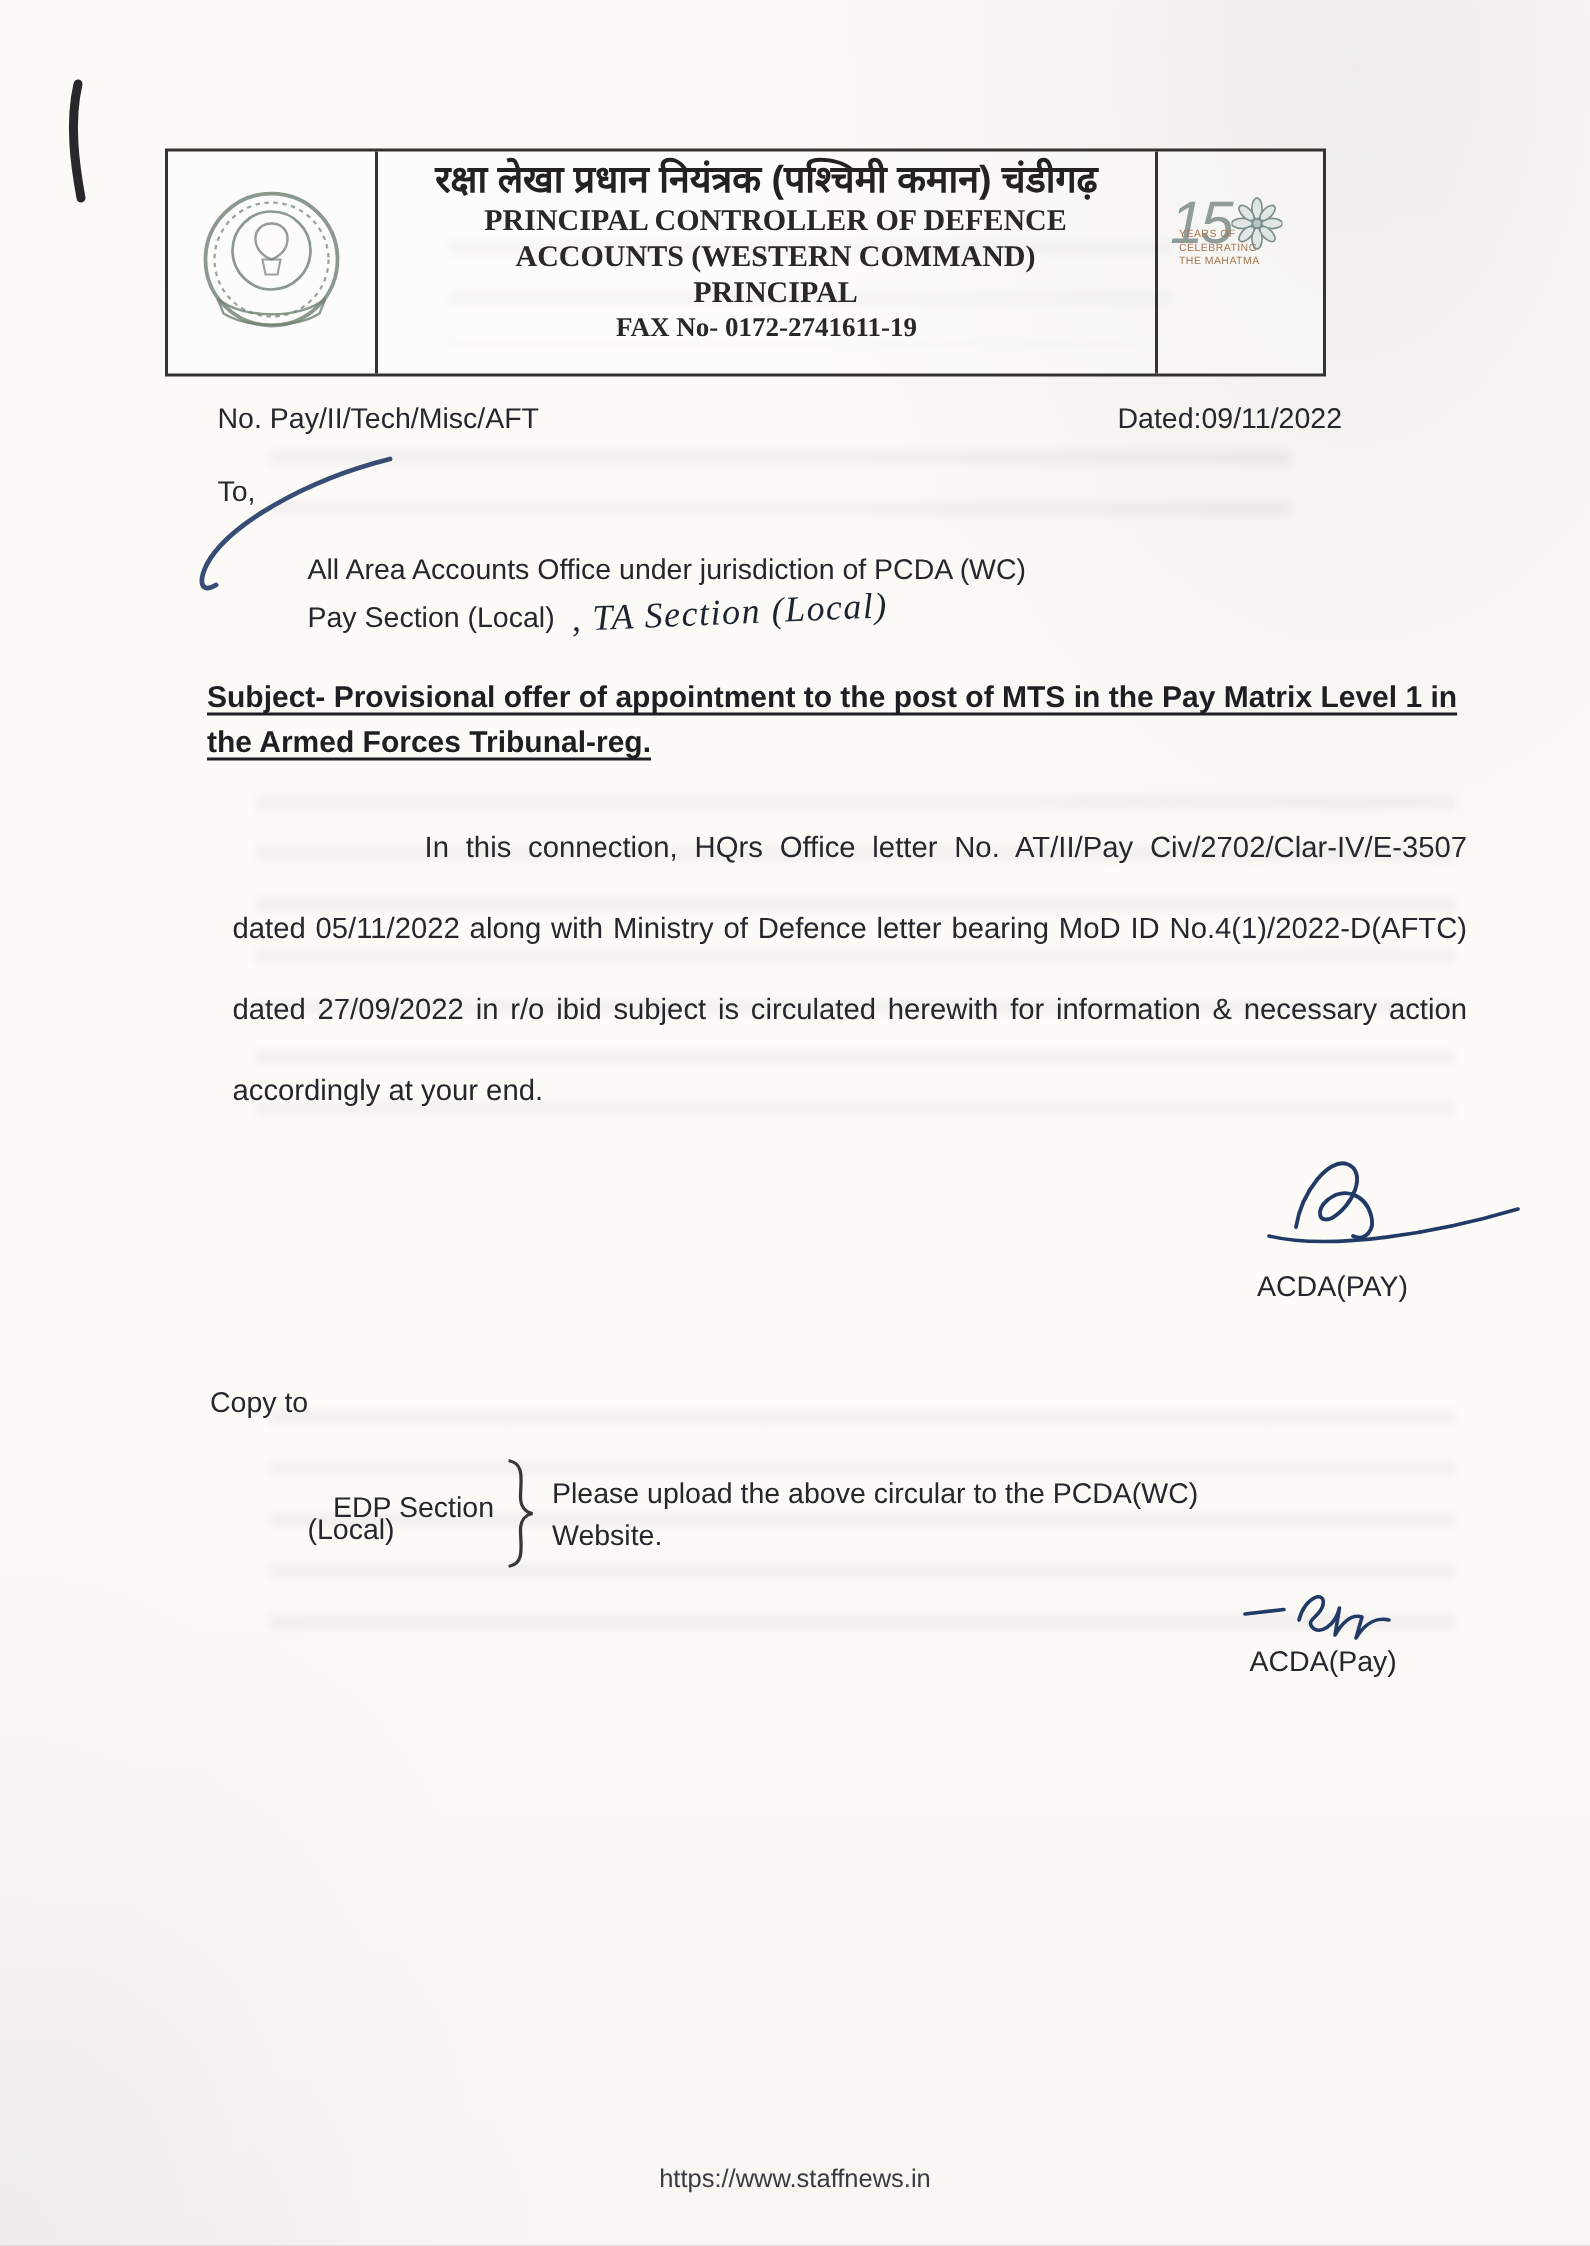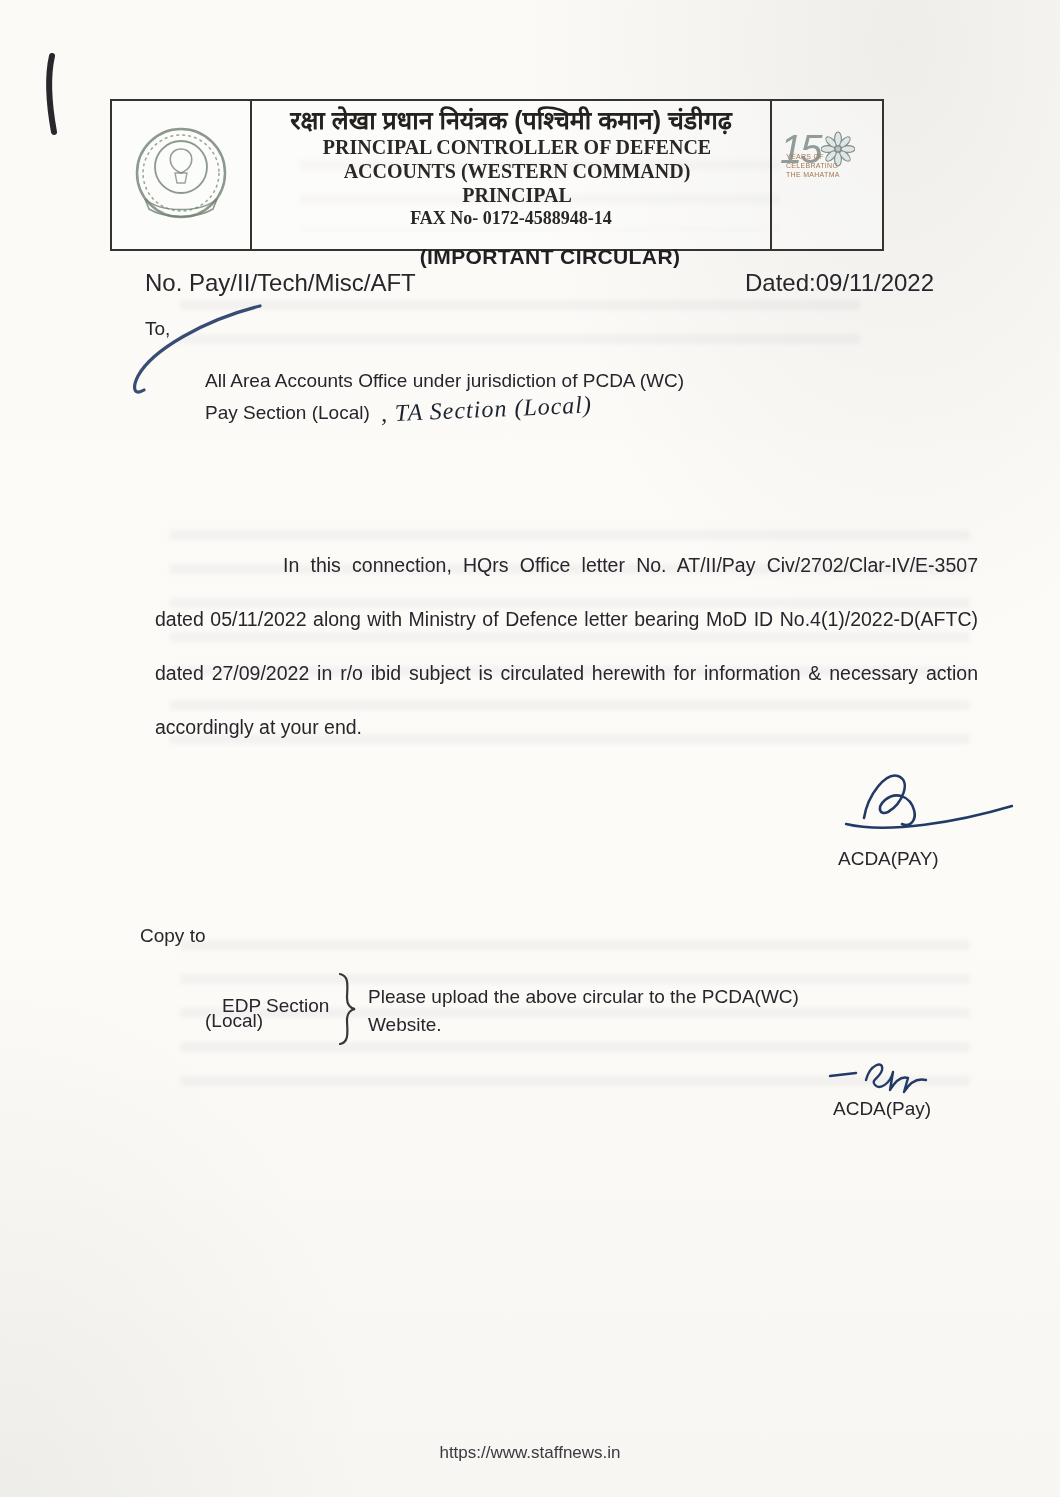--- a/index.html
+++ b/index.html
@@ -40,21 +40,21 @@
   .hindi-title{font-size:25px;font-weight:700;color:#23221f;line-height:1.15;margin-top:2px;}
   .org-line{font-family:"Liberation Serif", serif;font-weight:700;font-size:20px;line-height:1.2;color:#2a2824;padding-left:12px;}
   .fax-line{font-family:"Liberation Serif", serif;font-weight:700;font-size:18px;margin-top:1px;color:#2a2824;}
 
   .logo150{position:absolute;left:8px;top:28px;display:flex;align-items:flex-start;}
   .logo150-num{font-size:40px;font-weight:400;color:#8f9c9a;letter-spacing:-2px;line-height:1;font-style:italic;}
   .logo150-caption{position:absolute;left:14px;top:52px;font-size:7px;line-height:1.25;color:#a6764f;letter-spacing:.3px;}
 
   .important-circular{left:250px;top:245px;width:600px;text-align:center;font-size:21px;font-weight:700;letter-spacing:.4px;color:#1f1f24;}
 
-  .ref-row{left:145px;top:269px;width:795px;height:26px;font-size:24px;text-align:right;}
+  .ref-row{left:145px;top:269px;width:795px;height:26px;font-size:19px;text-align:right;}
   .ref-no{position:absolute;left:0;top:0;}
   .ref-date{position:absolute;left:600px;top:0;}
 
   .to-label{left:145px;top:318px;font-size:19px;}
 
   .addr1{left:205px;top:370px;font-size:19px;}
   .addr2{left:205px;top:398px;font-size:19px;white-space:nowrap;}
   .handwritten{
     display:inline-block;
     font-family:"Liberation Serif", serif;
@@ -120,21 +120,21 @@
         <path class="seal" d="M40,34 C44,26 56,26 60,34 C62,40 60,48 50,52 C40,48 38,40 40,34 Z" stroke-width="1.6" opacity="0.75"></path>
         <path class="seal" d="M44,52 L56,52 L54,62 L46,62 Z" stroke-width="1.4" opacity="0.7"></path>
         <path class="seal" d="M14,78 C30,92 70,92 86,78 L82,88 C66,98 34,98 18,88 Z" stroke-width="1.6" opacity="0.8"></path>
       </svg>
     </div>
     <div class="text-cell">
       <div class="hindi-title">रक्षा लेखा प्रधान नियंत्रक (पश्चिमी कमान) चंडीगढ़</div>
       <div class="org-line">PRINCIPAL CONTROLLER OF DEFENCE</div>
       <div class="org-line">ACCOUNTS (WESTERN COMMAND)</div>
       <div class="org-line">PRINCIPAL</div>
-      <div class="fax-line">FAX No- 0172-4588948-14</div>
+      <div class="fax-line">FAX No- 0172-2741611-19</div>
     </div>
     <div class="logo-cell">
       <div class="logo150">
         <span class="logo150-num">15</span>
         <svg width="34" height="36" viewBox="0 0 34 36" style="margin-top:2px;">
           <g stroke="#7c8d8b" fill="#dfe6e3" stroke-width="1.1">
             <ellipse cx="17" cy="8" rx="3.4" ry="7"></ellipse>
             <ellipse cx="17" cy="28" rx="3.4" ry="7"></ellipse>
             <ellipse cx="7" cy="18" rx="7" ry="3.4"></ellipse>
             <ellipse cx="27" cy="18" rx="7" ry="3.4"></ellipse>
@@ -147,39 +147,39 @@
         </svg>
       </div>
       <div class="logo150-caption">
         <div>YEARS OF</div>
         <div>CELEBRATING</div>
         <div>THE MAHATMA</div>
       </div>
     </div>
   </div>
 
-  <div class="abs important-circular">(IMPORTANT CIRCULAR)</div>
 
   <div class="abs ref-row">
     <span class="ref-no">No. Pay/II/Tech/Misc/AFT</span>
     <span class="ref-date">Dated:09/11/2022</span>
   </div>
 
   <div class="abs to-label">To,</div>
 
   <svg class="abs" style="left:126px;top:302px;" width="142" height="96" viewBox="0 0 142 96">
     <path class="ink" d="M18,88 C8,94 6,86 12,74 C26,48 78,18 134,4" stroke-width="3.2" opacity="0.9"></path>
   </svg>
 
   <div class="abs addr1">All Area Accounts Office under jurisdiction of PCDA (WC)</div>
   <div class="abs addr2">
     <span>Pay Section (Local)</span>
     <span class="handwritten">, TA Section (Local)</span>
   </div>
 
+  <div class="abs subject">Subject- Provisional offer of appointment to the post of MTS in the Pay Matrix Level 1 in the Armed Forces Tribunal-reg.</div>
 
   <p class="abs body-par">In this connection, HQrs Office letter No. AT/II/Pay Civ/2702/Clar-IV/E-3507 dated 05/11/2022 along with Ministry of Defence letter bearing MoD ID No.4(1)/2022-D(AFTC) dated 27/09/2022 in r/o ibid subject is circulated herewith for information &amp; necessary action accordingly at your end.</p>
 
   <svg class="abs" style="left:838px;top:760px;" width="180" height="82" viewBox="0 0 180 82">
     <path class="ink" d="M26,58 C30,34 48,12 60,16 C74,21 64,44 50,52 C41,56 39,47 47,40 C58,31 72,36 76,50 C79,60 72,68 64,64" stroke-width="2.6"></path>
     <path class="ink" d="M8,64 C50,74 120,62 174,46" stroke-width="2.4"></path>
   </svg>
   <div class="abs sig-name-1">ACDA(PAY)</div>
 
   <div class="abs copy-to">Copy to</div>

